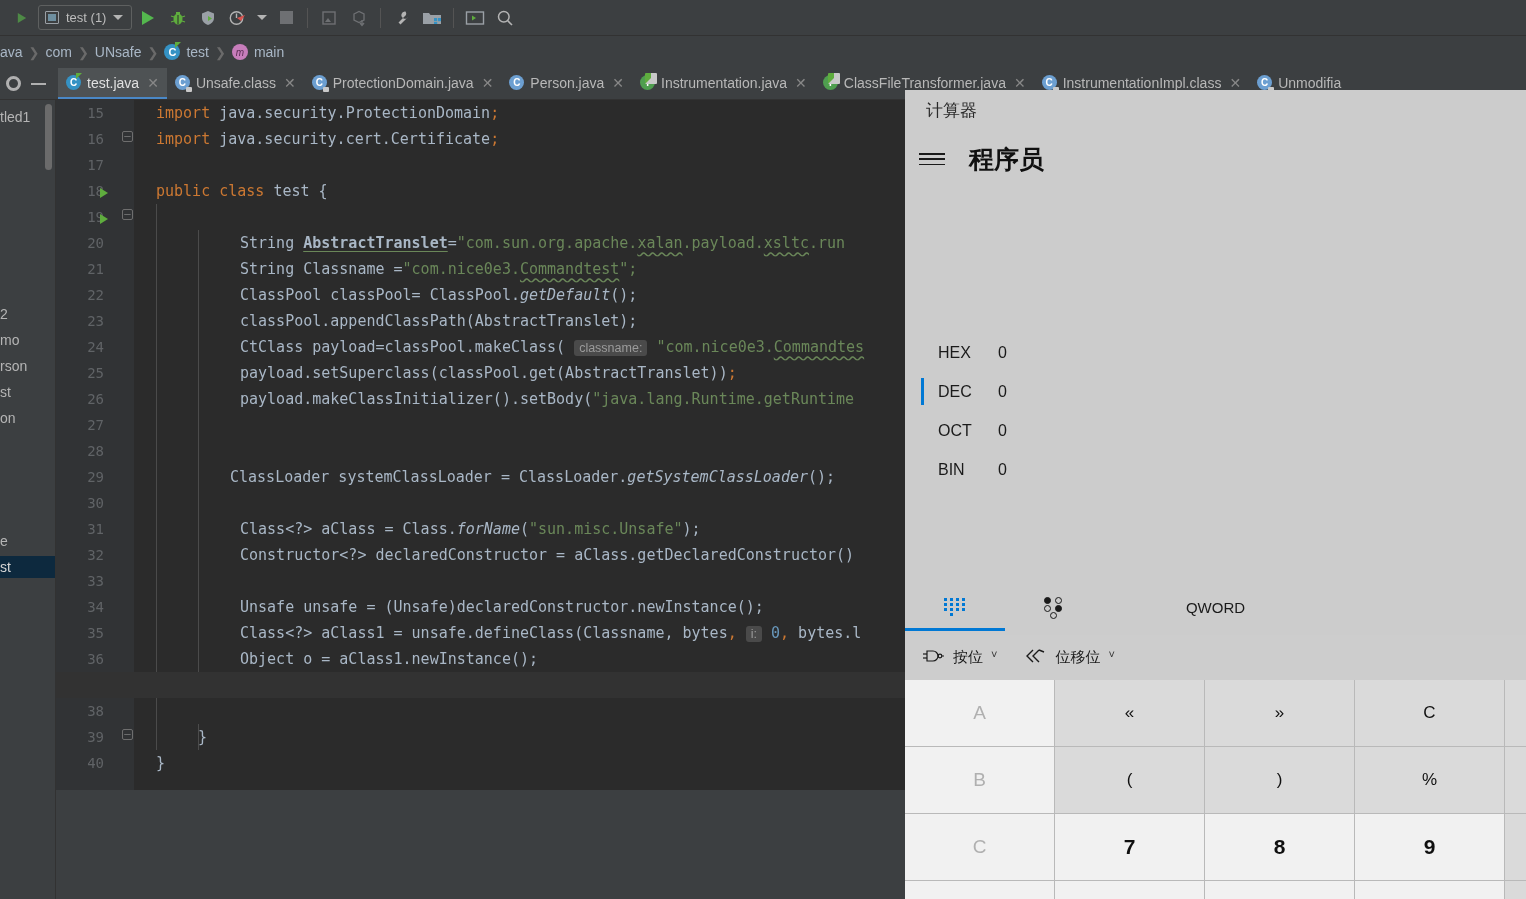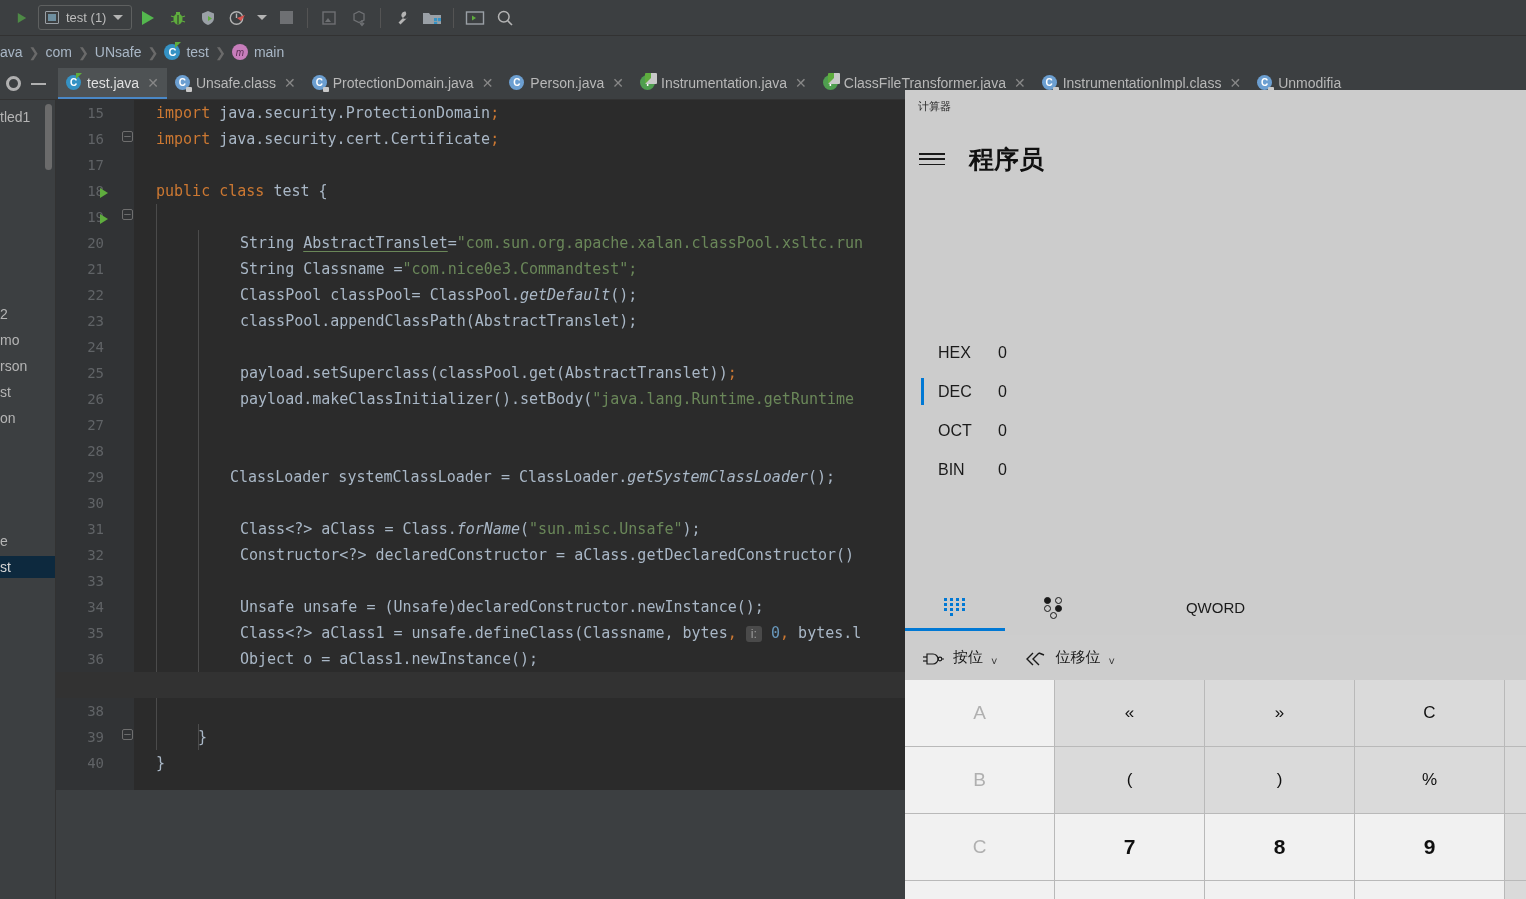--- a/index.html
+++ b/index.html
@@ -131,23 +131,23 @@
   .codearea { position:absolute; left:78px; top:0; right:0; height:100%; }
   .cline {
     position:absolute; left:0; height:26px; line-height:26px; white-space:pre;
     font-family:"DejaVu Sans Mono", monospace; font-size:15px; color:#a9b7c6;
   }
   .cline.cur-row { left:-78px; width: 100%; background:#323232; }
   .kw { color:#cc7832; }
   .str { color:#6a8759; }
   .num { color:#6897bb; }
   .sf { color:#a9b7c6; font-style:italic; }
-  .wavy { text-decoration-style: wavy;
+  .wavy { text-decoration: underline; text-decoration-style: wavy;
           text-decoration-color:#6a8759; text-underline-offset:3px; }
-  .sol { text-decoration: underline; text-decoration-color:#6a8759; text-underline-offset:3px;}
+  .sol { text-decoration: underline; text-decoration-color:#6a8759; text-underline-offset:3px;font-weight:bold;}
   .hint {
     background:#4a4a4a; color:#9b9b9b; font-size:12.5px;
     border-radius:3px; padding: 1px 5px; font-family:"Liberation Sans",sans-serif;
   }
   .indent-guide { position:absolute; width:1px; background:#4b4b4b; }
   .caret-line-mark { position:absolute; right:0; width:4px; background:#3592c4; }
 
   
   .console {
     position:absolute; left:0; top:790px; right:0; bottom:0;
@@ -159,21 +159,21 @@
   }
   .console-line.cmd { background:#3c3f41; color:#9b9b9b; }
 
   
   #calc {
     position:absolute; left:905px; top:90px; width:621px; height:809px;
     background:#cccccc; color:#1a1a1a;
     font-family:"Liberation Sans", sans-serif;
     overflow:hidden;
   }
-  .calc-title { position:absolute; left:13px; top:9px; font-size:11px; color:#2a2a2a; }
+  .calc-title { position:absolute; left:21px; top:9px; font-size:17px; color:#2a2a2a; }
   .calc-head { position:absolute; left:0; top:45px; height:48px; width:100%;
                display:flex; align-items:center; gap:24px; padding-left:14px; }
   .hamburger { width:26px; height:18px; display:flex; flex-direction:column;
                justify-content:space-between; padding: 3px 0; }
   .hamburger span { display:block; height:1.5px; background:#1a1a1a; }
   .calc-mode { font-size:25px; font-weight:bold; color:#101010; }
 
   .radix-list { position:absolute; left:0; top:243px; width:100%;margin-left:16px; }
   .radix-row { position:relative; height:39px; display:flex; align-items:center; }
   .radix-row .bar { position:absolute; left:0; top:6px; width:3px; height:27px; background:transparent; }
@@ -192,21 +192,21 @@
   .dot-grid { display:grid; grid-template-columns:repeat(4, 4px); gap:2px; }
   .dot-grid i { width:3px; height:3px; background:#0078d4; display:block; }
   .bitmix { position:relative; width:24px; height:24px; }
   .bitmix i { position:absolute; width:7px; height:7px; border-radius:50%;
               border:1.5px solid #1a1a1a; box-sizing:border-box; }
   .bitmix i.f { background:#1a1a1a; }
 
   .ops-row { position:absolute; left:0; top:545px; width:100%; height:45px;
              display:flex; align-items:center; gap:26px; padding-left:16px;
              background:#cdcdcd; }
-  .op-btn { display:flex; align-items:flex-end; gap:8px; font-size:15px; color:#1a1a1a; }
+  .op-btn { display:flex; align-items:flex-start; gap:8px; font-size:15px; color:#1a1a1a; }
   .chev { font-size:11px; color:#333; }
   .gate { width:24px; height:16px; position:relative; }
 
   .keypad { position:absolute; left:0; top:590px; width:100%;
             display:grid; grid-template-columns:repeat(5, 149px);
             grid-auto-rows:66px; gap:1px 1px; background:#b9b9b9; }
   .key { display:flex; align-items:center; justify-content:center;
          font-size:19px; background:#f1f1f1; color:#101010; }
   .key.dim { color:#b0b0b0; }
   .key.op { background:#dadada; font-size:17px; }
@@ -416,24 +416,25 @@
       <div class="codearea">
         <div class="indent-guide" style="left:64px; top:130px; height:468px;"></div>
         <div class="indent-guide" style="left:64px; top:624px; height:26px;"></div>
         <div class="indent-guide" style="left:22px; top:104px; height:546px;"></div>
 
         <div class="cline cur-row" style="top:572px;"></div>
 
         <div class="cline" style="top:0px;left:22px"><span class="kw">import</span> java.security.ProtectionDomain<span class="kw">;</span></div>
         <div class="cline" style="top:26px;left:22px"><span class="kw">import</span> java.security.cert.Certificate<span class="kw">;</span></div>
         <div class="cline" style="top:78px;left:22px"><span class="kw">public class </span>test {</div>
-        <div class="cline" style="top:130px;left:106px">String <span class="sol">AbstractTranslet</span>=<span class="str">"com.sun.org.apache.</span><span class="str wavy">xalan</span><span class="str">.classPool.</span><span class="str wavy">xsltc</span><span class="str">.run</span></div>
+        <div class="cline" style="top:130px;left:106px">String <span class="sol">AbstractTranslet</span>=<span class="str">"com.sun.org.apache.</span><span class="str wavy">xalan</span><span class="str">.payload.</span><span class="str wavy">xsltc</span><span class="str">.run</span></div>
         <div class="cline" style="top:156px;left:106px">String Classname =<span class="str">"com.nice0e3.</span><span class="str wavy">Commandtest</span><span class="str">";</span></div>
         <div class="cline" style="top:182px;left:106px">ClassPool classPool= ClassPool.<span class="sf">getDefault</span>();</div>
         <div class="cline" style="top:208px;left:106px">classPool.appendClassPath(AbstractTranslet);</div>
+        <div class="cline" style="top:234px;left:106px">CtClass payload=classPool.makeClass( <span class="hint">classname:</span> <span class="str">"com.nice0e3.</span><span class="str wavy">Commandtes</span></div>
         <div class="cline" style="top:260px;left:106px">payload.setSuperclass(classPool.get(AbstractTranslet))<span class="kw">;</span></div>
         <div class="cline" style="top:286px;left:106px">payload.makeClassInitializer().setBody(<span class="str">"java.lang.Runtime.getRuntime</span></div>
         <div class="cline" style="top:364px;left:96px">ClassLoader systemClassLoader = ClassLoader.<span class="sf">getSystemClassLoader</span>();</div>
         <div class="cline" style="top:416px;left:106px">Class&lt;?&gt; aClass = Class.<span class="sf">forName</span>(<span class="str">"sun.misc.Unsafe"</span>);</div>
         <div class="cline" style="top:442px;left:106px">Constructor&lt;?&gt; declaredConstructor = aClass.getDeclaredConstructor()</div>
         <div class="cline" style="top:494px;left:106px">Unsafe unsafe = (Unsafe)declaredConstructor.newInstance();</div>
         <div class="cline" style="top:520px;left:106px">Class&lt;?&gt; aClass1 = unsafe.defineClass(Classname, bytes<span class="kw">,</span> <span class="hint">i:</span> <span class="num">0</span><span class="kw">,</span> bytes.l</div>
         <div class="cline" style="top:546px;left:106px">Object o = aClass1.newInstance();</div>
         <div class="cline" style="top:624px;left:64px">}</div>
         <div class="cline" style="top:650px;left:22px">}</div>

